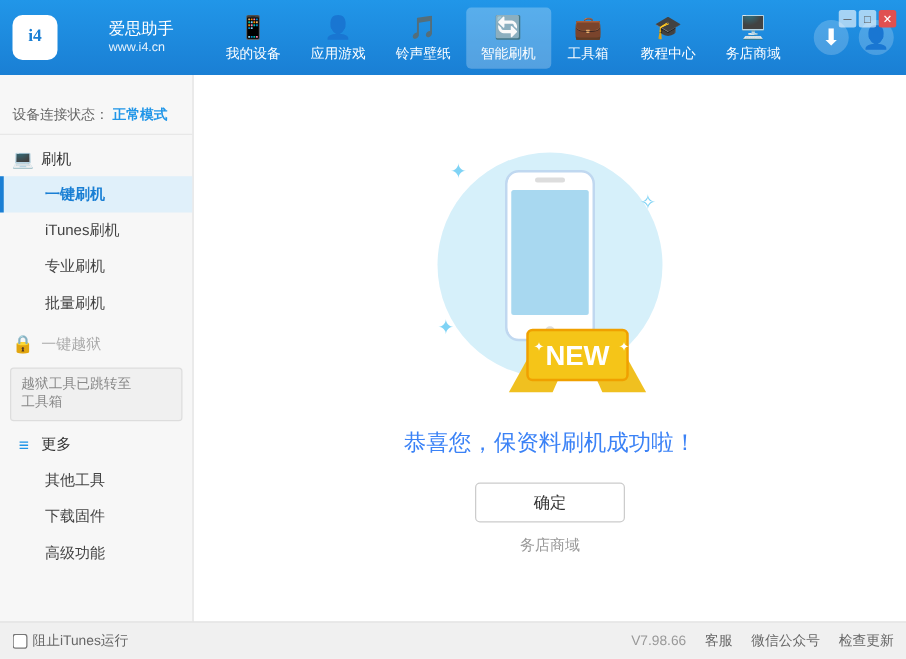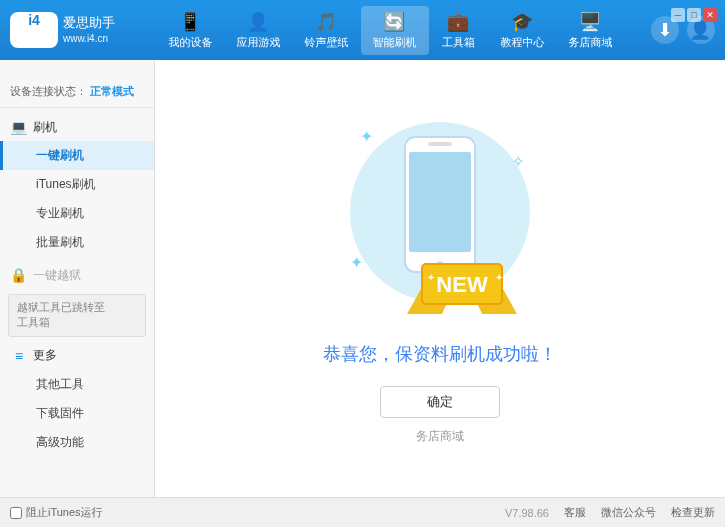--- a/index.html
+++ b/index.html
@@ -12,35 +12,38 @@
       display: flex;
       align-items: center;
       padding: 0 10px;
     }
     .logo {
       display: flex;
       align-items: center;
       margin-right: 15px;
     }
     .logo-icon {
-      width: 48px;
+      width: 36px;
       height: 36px;
       background: white;
       border-radius: 8px;
       display: flex;
+      align-items: center;
       justify-content: center;
       font-size: 18px;
       color: #1a7fd4;
       font-weight: bold;
       margin-right: 5px;
+      font-family: Liberation Serif, serif;
     }
     .logo-text {
       color: white;
       font-size: 13px;
       line-height: 1.3;
+      margin-left: 36px;
     }
     .logo-text .site { font-size: 10px; opacity: 0.9; }
     .nav-tabs {
       display: flex;
       flex: 1;
       justify-content: center;
       gap: 0;
     }
     .nav-tab {
       display: flex;

